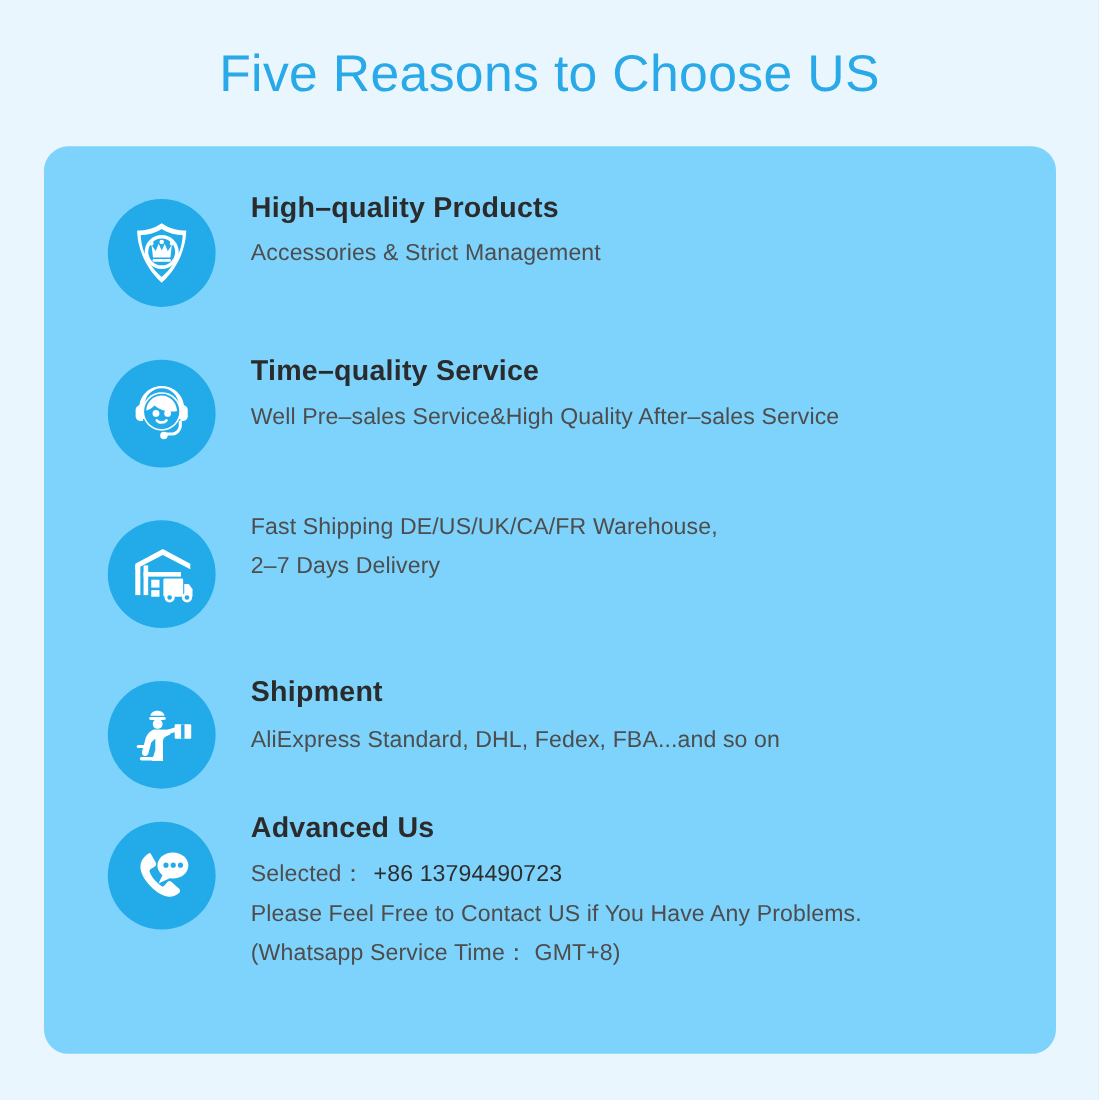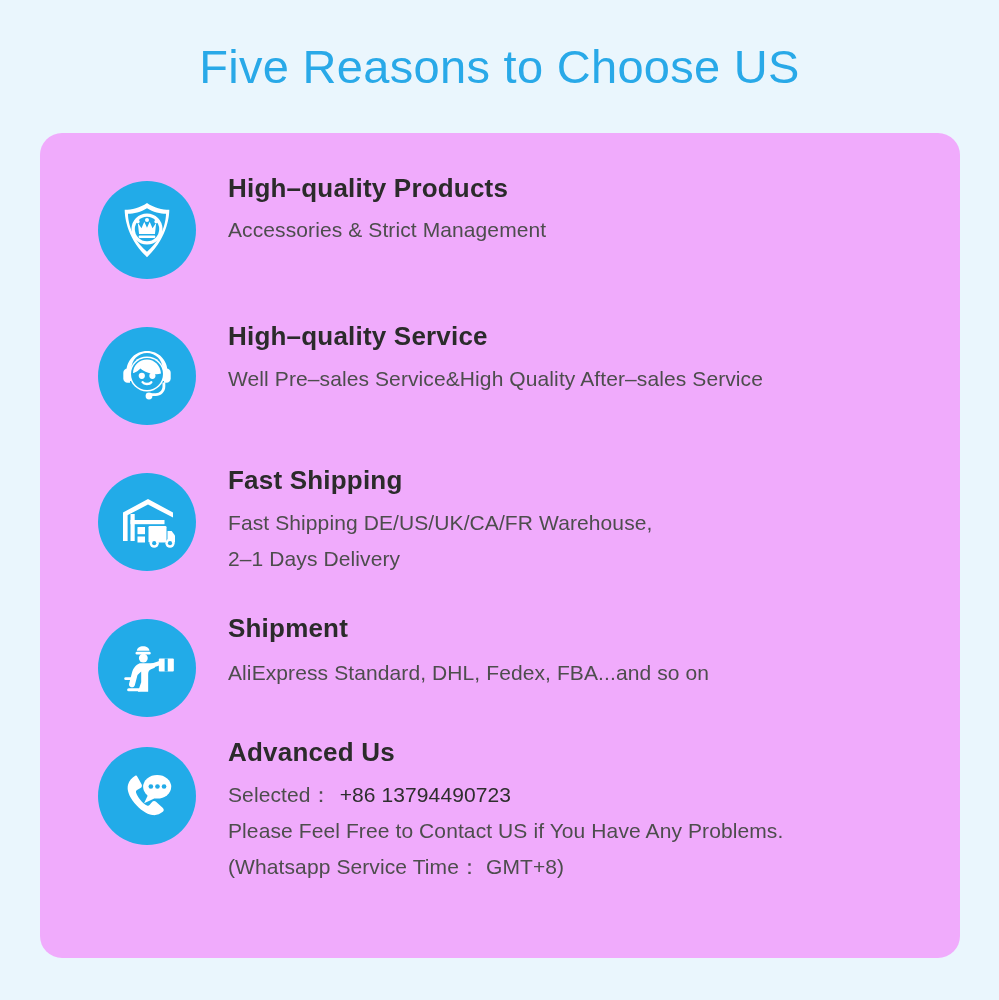--- a/index.html
+++ b/index.html
@@ -35,21 +35,21 @@
     white-space: nowrap;
   }
 
   
   .card {
     position: absolute;
     left: 40px;
     top: 133px;
     width: 920px;
     height: 825px;
-    background: #f0abfc;
+    background: #7dd3fc;
     border-radius: 22px;
     box-sizing: border-box;
   }
 
   
   .reason-row {
     position: absolute;
     left: 58px;
     width: 840px;
     display: flex;
@@ -152,21 +152,21 @@
           <circle cx="32" cy="30" r="17.5" fill="#ffffff"></circle>
           <path fill="#22abe8" d="M32 14 C23.2 14 16 21.2 16 30 C16 38.8 23.2 46 32 46 C40.8 46 48 38.8 48 30 C48 21.2 40.8 14 32 14 Z"></path>
           <path fill="#ffffff" d="M32 15.5 C24.3 15.5 18 21.6 18 29.2 C18 29.2 21.5 28.6 25.5 24.6 C29 28 35.5 30.2 41.5 30.2 C43 30.2 44.7 30 46 29.6 C45.6 21.8 39.5 15.5 32 15.5 Z"></path>
           <circle cx="26.8" cy="31.8" r="3.1" fill="#ffffff"></circle>
           <circle cx="37.4" cy="31.8" r="3.1" fill="#ffffff"></circle>
           <path d="M27.6 38.2 C29.2 40.6 34.6 40.6 36.3 38.2" stroke="#ffffff" stroke-width="2.4" fill="none" stroke-linecap="round"></path>
           <circle cx="34" cy="52" r="3.4" fill="#ffffff"></circle>
         </svg>
       </div>
       <div class="row-text">
-        <div class="reason-title">High–quality Service</div>
+        <div class="reason-title">Time–quality Service</div>
         <div class="reason-desc">
           <span class="line">Well Pre–sales Service&amp;High Quality After–sales Service</span>
         </div>
       </div>
     </div>
 
     <div class="reason-row row-3">
       <div class="icon-badge">
         <svg width="64" height="64" viewBox="0 0 64 64" aria-hidden="true">
           <path fill="#ffffff" d="M33 9 L58 22.5 L58 27.5 L33 14.6 L8 27.5 L8 22.5 Z"></path>
@@ -177,24 +177,23 @@
           <rect x="22.5" y="46.5" width="7.5" height="6" fill="#ffffff"></rect>
           <rect x="33.5" y="36" width="18" height="16.5" rx="1.3" fill="#ffffff"></rect>
           <path fill="#ffffff" d="M52.5 41 L56.6 41 L60 45.6 L60 52.5 L52.5 52.5 Z"></path>
           <circle cx="39.2" cy="53.2" r="4.6" fill="#ffffff"></circle>
           <circle cx="39.2" cy="53.2" r="2.1" fill="#22abe8"></circle>
           <circle cx="55" cy="53.2" r="4.6" fill="#ffffff"></circle>
           <circle cx="55" cy="53.2" r="2.1" fill="#22abe8"></circle>
         </svg>
       </div>
       <div class="row-text">
-        <div class="reason-title">Fast Shipping</div>
         <div class="reason-desc">
           <span class="line">Fast Shipping DE/US/UK/CA/FR Warehouse,</span>
-          <span class="line">2–1 Days Delivery</span>
+          <span class="line">2–7 Days Delivery</span>
         </div>
       </div>
     </div>
 
     <div class="reason-row row-4">
       <div class="icon-badge">
         <svg width="62" height="62" viewBox="0 0 64 64" aria-hidden="true">
           <path fill="#ffffff" d="M28 9.5 C24.4 9.5 21.5 11.6 21.5 14.2 L34.5 14.2 C34.5 11.6 31.6 9.5 28 9.5 Z"></path>
           <rect x="20.2" y="15.2" width="15.6" height="2.9" rx="1.4" fill="#ffffff"></rect>
           <circle cx="28.2" cy="21.8" r="4.6" fill="#ffffff"></circle>

